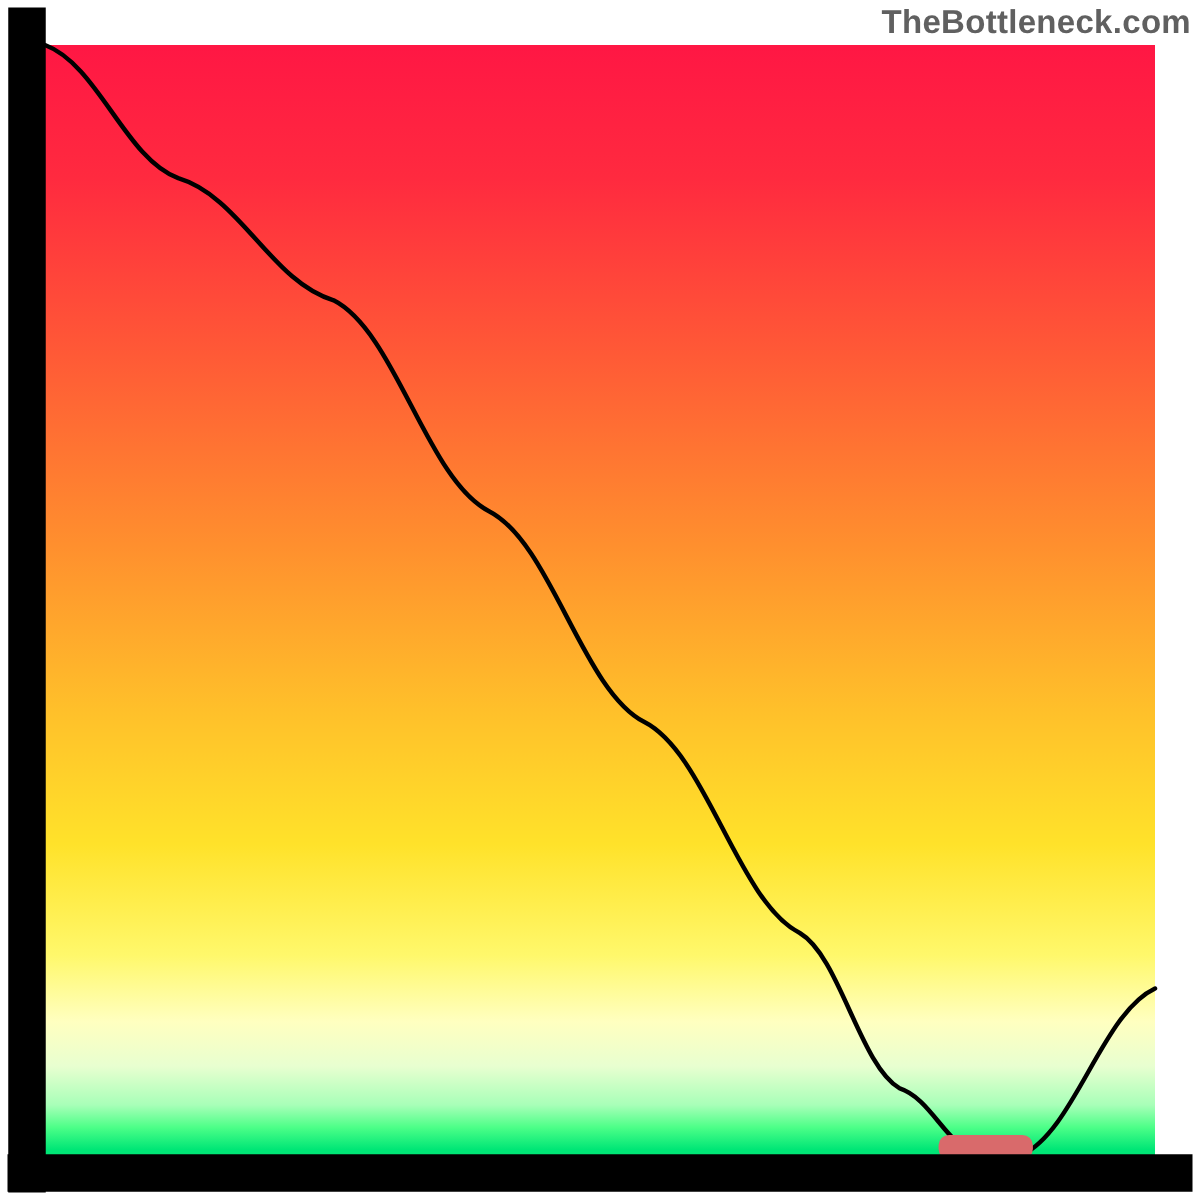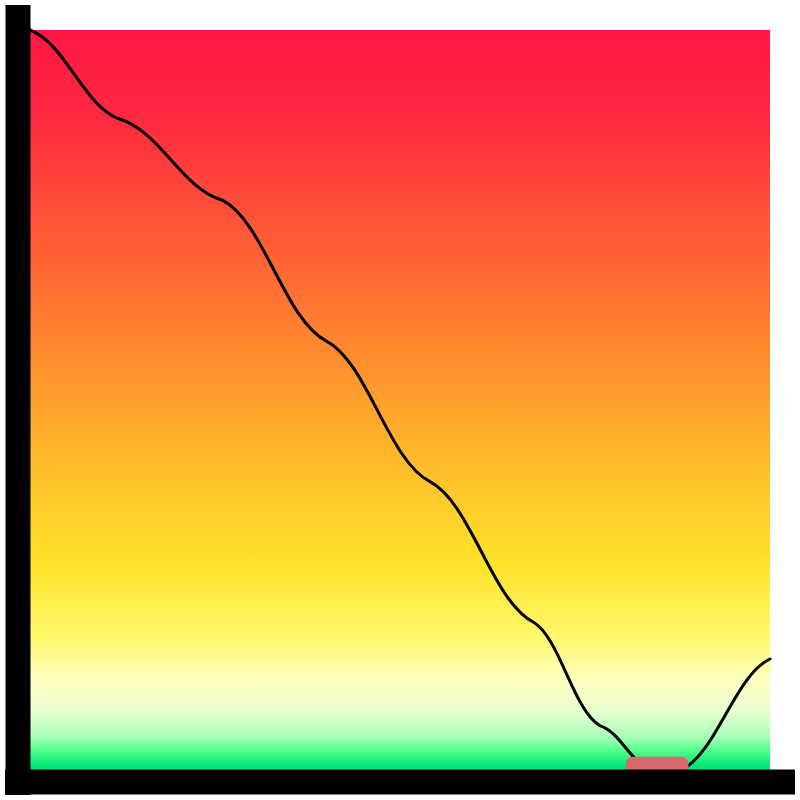--- a/index.html
+++ b/index.html
@@ -28,20 +28,21 @@
   svg.plot {
     position: absolute;
     top: 0;
     left: 0;
   }
 </style>
 </head>
 <body>
 <div class="container">
 
+  <div class="watermark">TheBottleneck.com</div>
 
   <svg class="plot" width="800" height="800" viewBox="0 0 800 800">
     <defs>
       <linearGradient id="bg-grad" x1="0" y1="0" x2="0" y2="1">
       <stop offset="0%" stop-color="#ff1744"></stop>
           <stop offset="12%" stop-color="#ff2a3f"></stop>
           <stop offset="28.000000000000004%" stop-color="#ff5a36"></stop>
           <stop offset="45%" stop-color="#ff8f2e"></stop>
           <stop offset="60%" stop-color="#ffc02a"></stop>
           <stop offset="72%" stop-color="#ffe22a"></stop>

